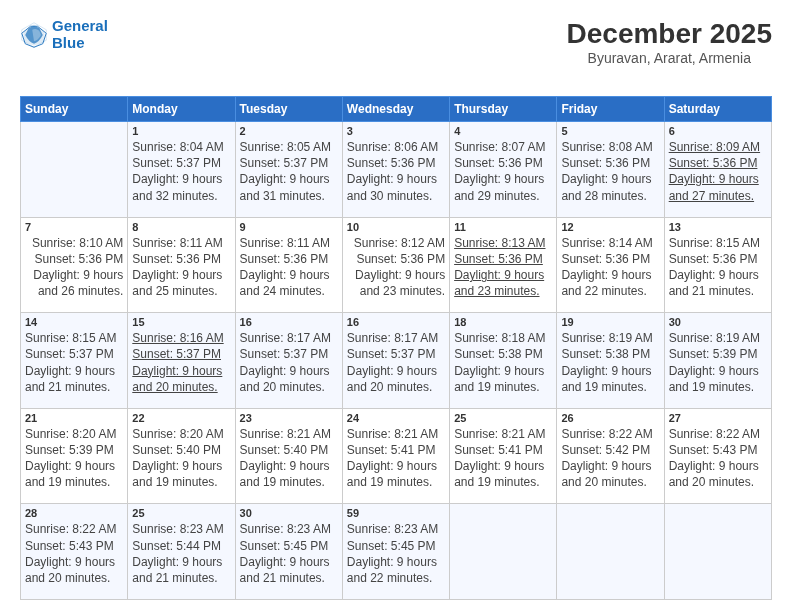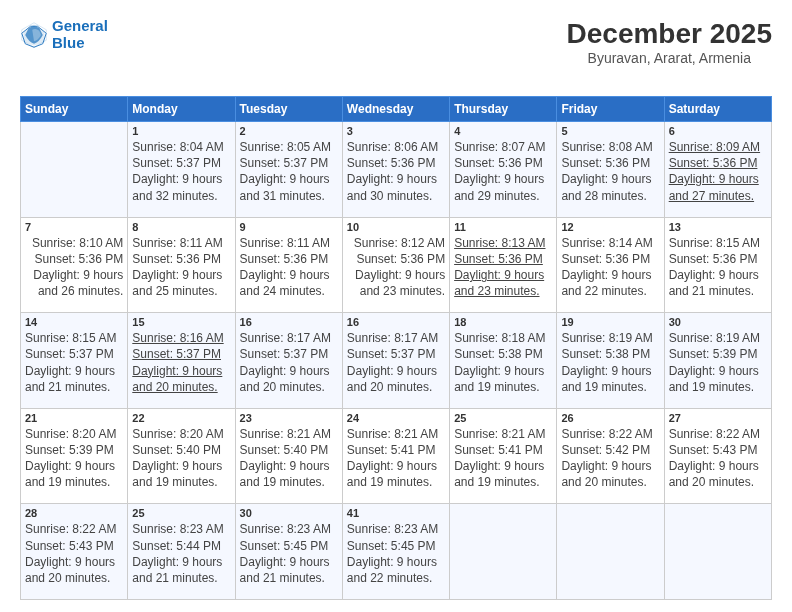--- a/index.html
+++ b/index.html
@@ -353,21 +353,21 @@
 and 21 minutes.</div>
           </td>
           <td>
             <span class="day-num">30</span>
             <div class="day-info" style="white-space: pre-line;">Sunrise: 8:23 AM
 Sunset: 5:45 PM
 Daylight: 9 hours
 and 21 minutes.</div>
           </td>
           <td>
-            <span class="day-num">41</span>
+            <span class="day-num">59</span>
             <div class="day-info" style="white-space: pre-line;">Sunrise: 8:23 AM
 Sunset: 5:45 PM
 Daylight: 9 hours
 and 22 minutes.</div>
           </td>
           <td class="empty-cell"></td>
           <td class="empty-cell"></td>
           <td class="empty-cell"></td>
         </tr>
       </tbody>

